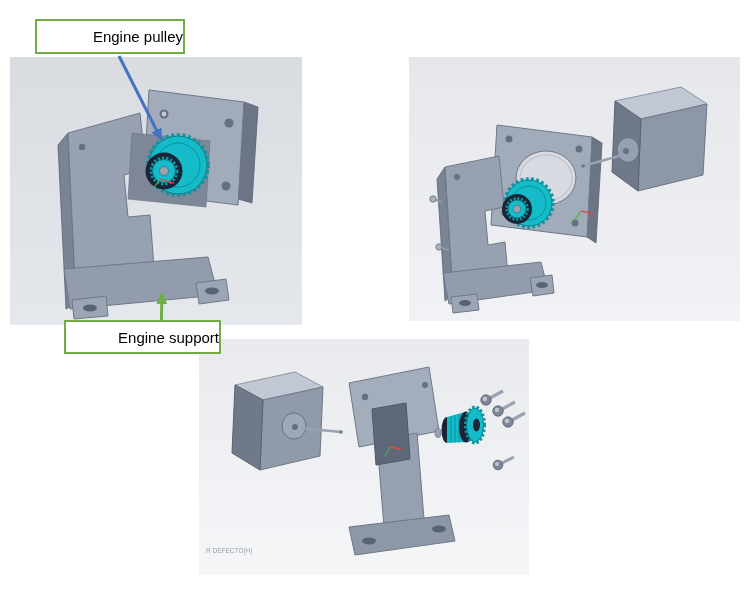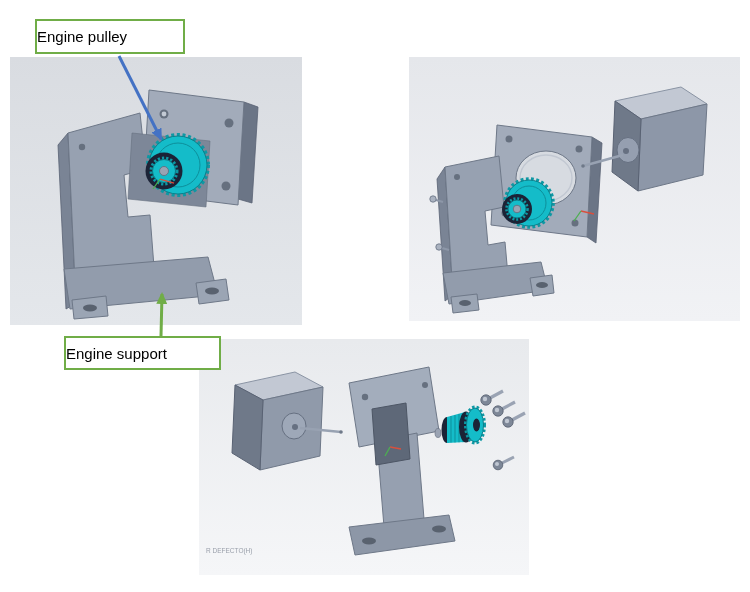--- a/index.html
+++ b/index.html
@@ -9,25 +9,25 @@
   }
   .panel{position:absolute;}
   .panel svg{display:block;width:100%;height:100%;}
   #panel-assembled{left:10px;top:57px;width:292px;height:268px;}
   #panel-exploded-top{left:409px;top:57px;width:331px;height:264px;}
   #panel-exploded-bottom{left:199px;top:339px;width:330px;height:236px;}
 
   .callout{
     position:absolute;background:#ffffff;
     border:2px solid var(--c-callout-border,#70ad47);
-    display:flex;align-items:center;justify-content:flex-start;
+    display:flex;align-items:center;justify-content:flex-end;
     font-size:15px;color:#000;z-index:20;
   }
   #callout-pulley{left:35px;top:19px;width:146px;height:31px;}
-  #callout-support{left:64px;top:336px;width:153px;height:30px;}
+  #callout-support{left:64px;top:320px;width:153px;height:30px;}
 
   .overlay{position:absolute;left:0;top:0;z-index:10;pointer-events:none;}
 
   .arrow-pulley{stroke:var(--c-pulley-arrow,#4472c4);stroke-width:3;}
   .head-pulley{fill:var(--c-pulley-arrow,#4472c4);}
   .arrow-support{stroke:var(--c-support-arrow,#70ad47);stroke-width:3;}
   .head-support{fill:var(--c-support-arrow,#70ad47);}
 
   .fill-teal{fill:var(--c-teal,#14bcc9);}
   .stroke-tealdark{stroke:var(--c-teal-dark,#0e98a4);}

